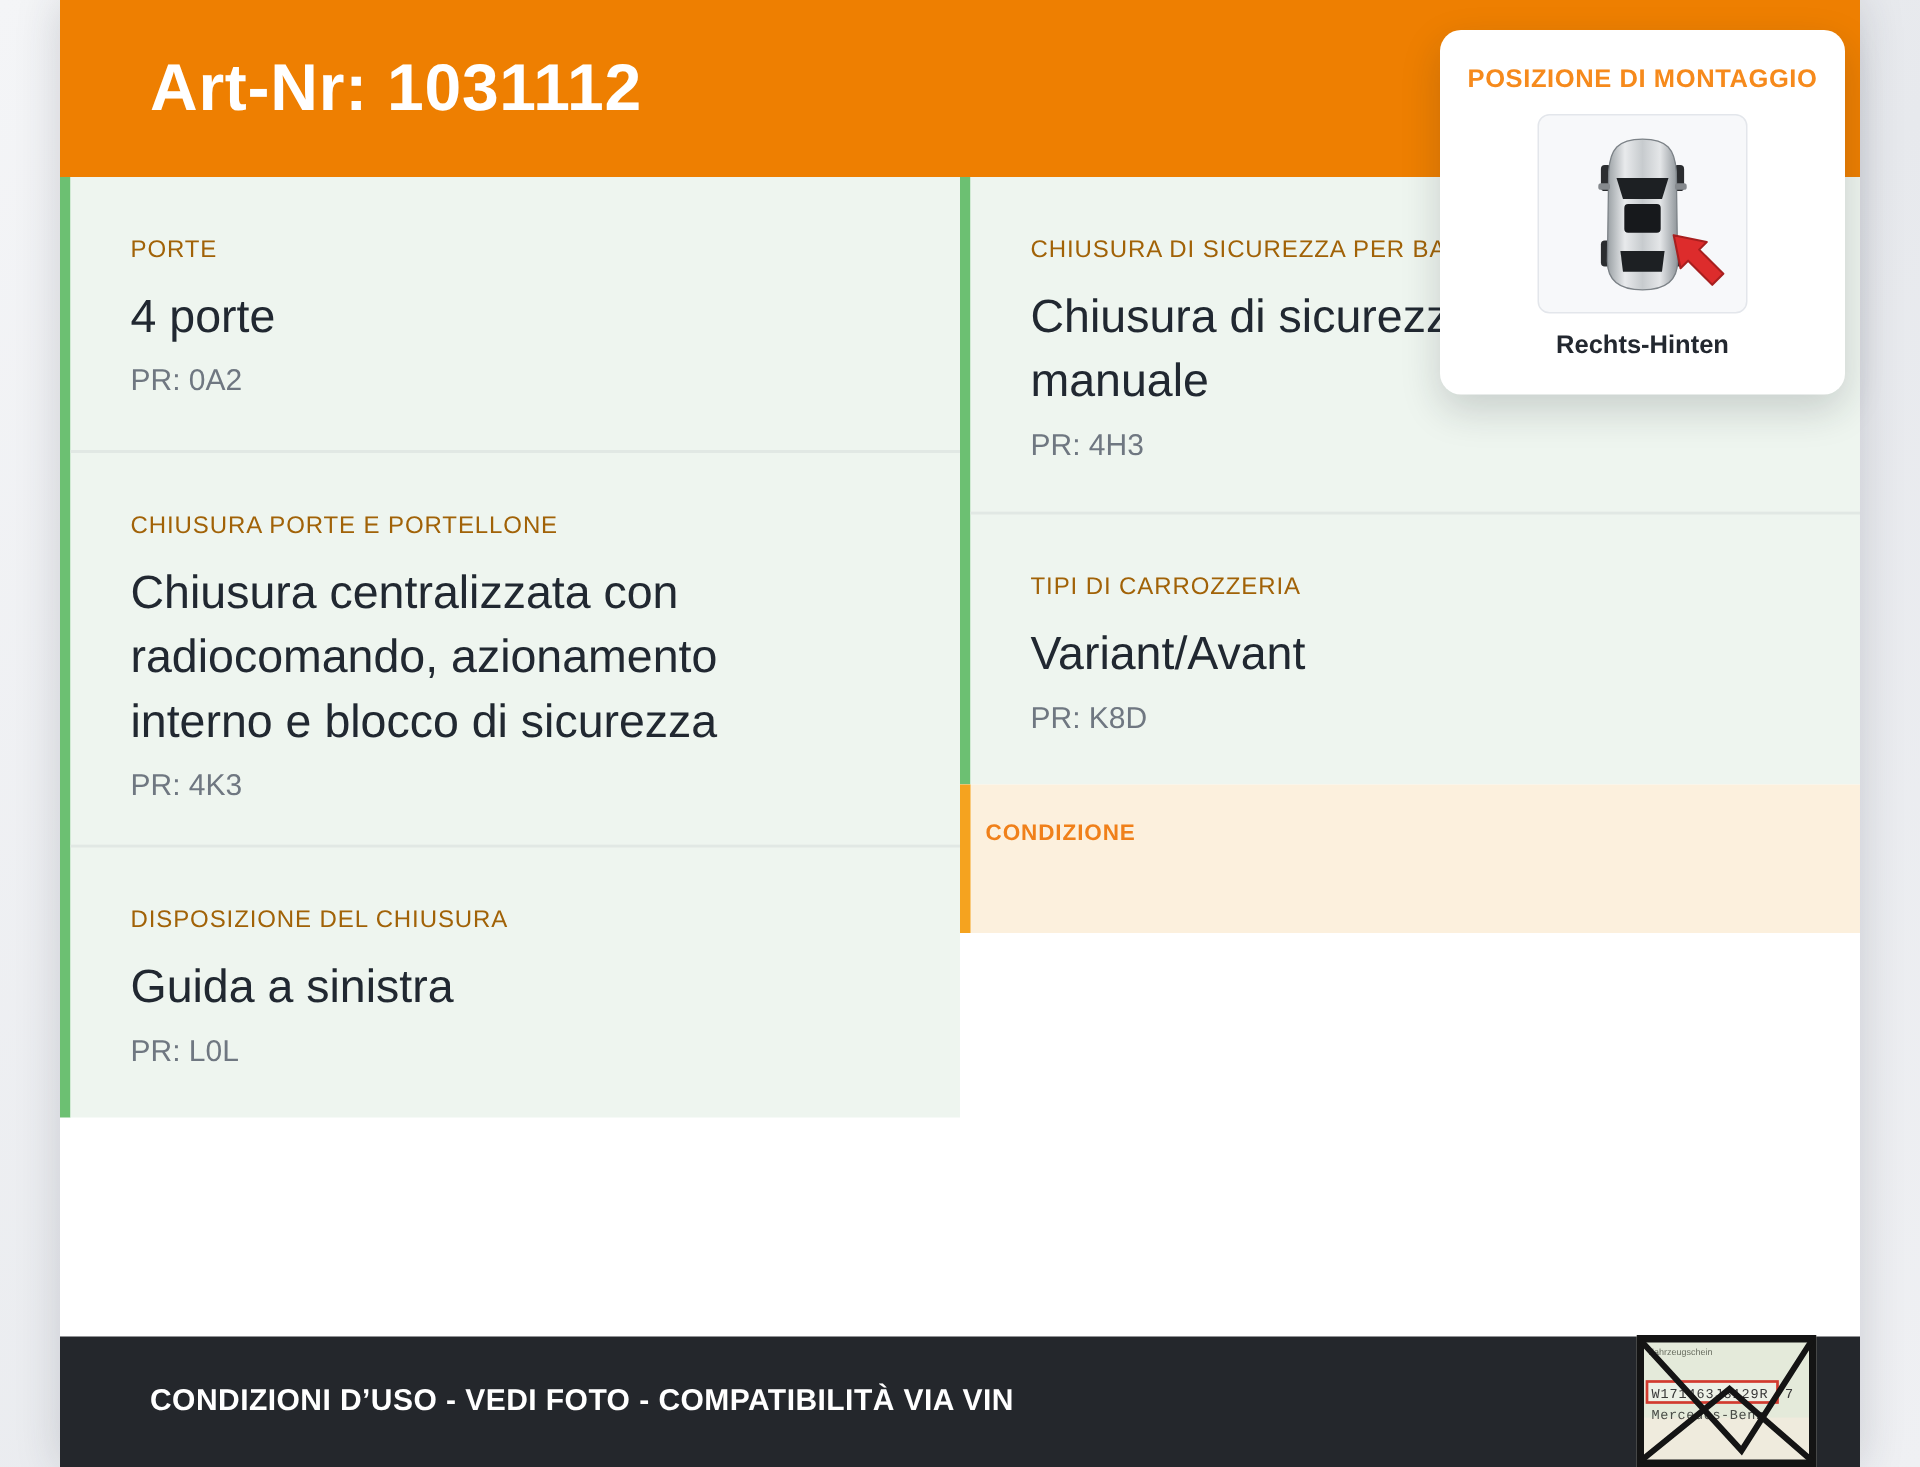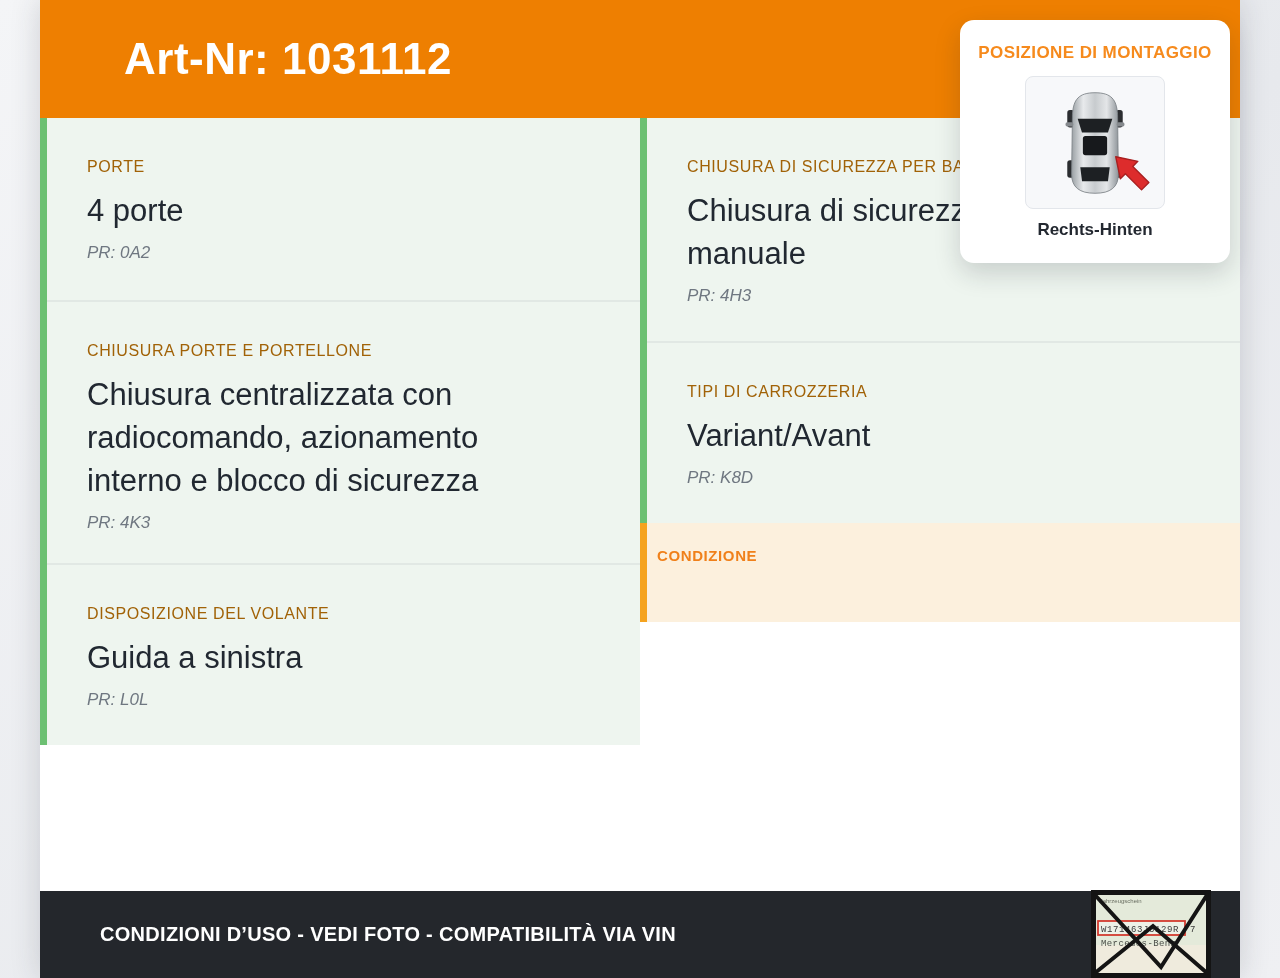--- a/index.html
+++ b/index.html
@@ -6,36 +6,36 @@
   html,body { width:1280px; height:978px; }
   body { font-family:"Liberation Sans", sans-serif; background:#eceef1; }
 
   .page { position:relative; width:1280px; height:978px; overflow:hidden;
           background:linear-gradient(135deg,#f4f5f7 0%,#e7e9ed 60%,#eff0f3 100%); }
 
   .content { position:absolute; left:40px; top:0; width:1200px; height:978px;
              background:#ffffff; box-shadow:0 0 28px rgba(40,45,60,.18); }
 
   
-  .header { height:118px; background:#EE7F01; display:flex; align-items:center; padding-left:84px; }
+  .header { height:118px; background:#EE7F01; display:flex; align-items:center; padding-left:60px; }
   .header .title { color:#ffffff; font-size:44px; font-weight:800; letter-spacing:.5px; }
 
   
   .cols { display:flex; }
   .col { width:600px; }
 
   .green-group { border-left:7px solid #6CC072; }
   .card { background:#EEF5EF; padding:40px 40px 0 40px; }
   .card + .card { border-top:2px solid #E1E8E4; }
   .lc1 { height:182px; } .lc2 { height:263px; } .lc3 { height:182px; }
   .rc1 { height:223px; } .rc2 { height:182px; }
 
   .card .label { font-size:16px; font-weight:400; color:#a16207; letter-spacing:.6px; margin-bottom:13px; }
   .card .value { font-size:31px; font-weight:400; color:#212831; line-height:43px; margin-bottom:11px; max-width:480px; }
-  .card .pr { font-size:17px; color:#6F7781;font-style:italic; }
+  .card .pr { font-size:20px; color:#6F7781; }
 
   
   .cond { height:99px; background:#FCF0DD; border-left:7px solid #F5A31F; padding:24px 26px 0 10px; }
   .cond .label { font-size:15px; font-weight:700; color:#F0801A; letter-spacing:.6px; margin-bottom:12px; }
   .cond .value { font-size:22px; font-weight:400; color:#57606C; }
 
   
   .compat { height:146px; background:#ffffff; padding:22px 26px 0 26px; }
   .compat .label { font-size:15px; font-weight:700; color:#6B7280; letter-spacing:.5px; margin-bottom:9px; }
   .compat .text { font-size:19px; font-weight:700; color:#16202B; line-height:24px; max-width:562px; }
@@ -77,21 +77,21 @@
             <div class="label">PORTE</div>
             <div class="value">4 porte</div>
             <div class="pr">PR: 0A2</div>
           </div>
           <div class="card lc2">
             <div class="label">CHIUSURA PORTE E PORTELLONE</div>
             <div class="value">Chiusura centralizzata con radiocomando, azionamento interno e blocco di sicurezza</div>
             <div class="pr">PR: 4K3</div>
           </div>
           <div class="card lc3">
-            <div class="label">DISPOSIZIONE DEL VOLANTE</div>
+            <div class="label">DISPOSIZIONE DEL CHIUSURA</div>
             <div class="value">Guida a sinistra</div>
             <div class="pr">PR: L0L</div>
           </div>
         </div>
       </div>
 
       <div class="col">
         <div class="green-group">
           <div class="card rc1">
             <div class="label">CHIUSURA DI SICUREZZA PER BAMBINI</div>

